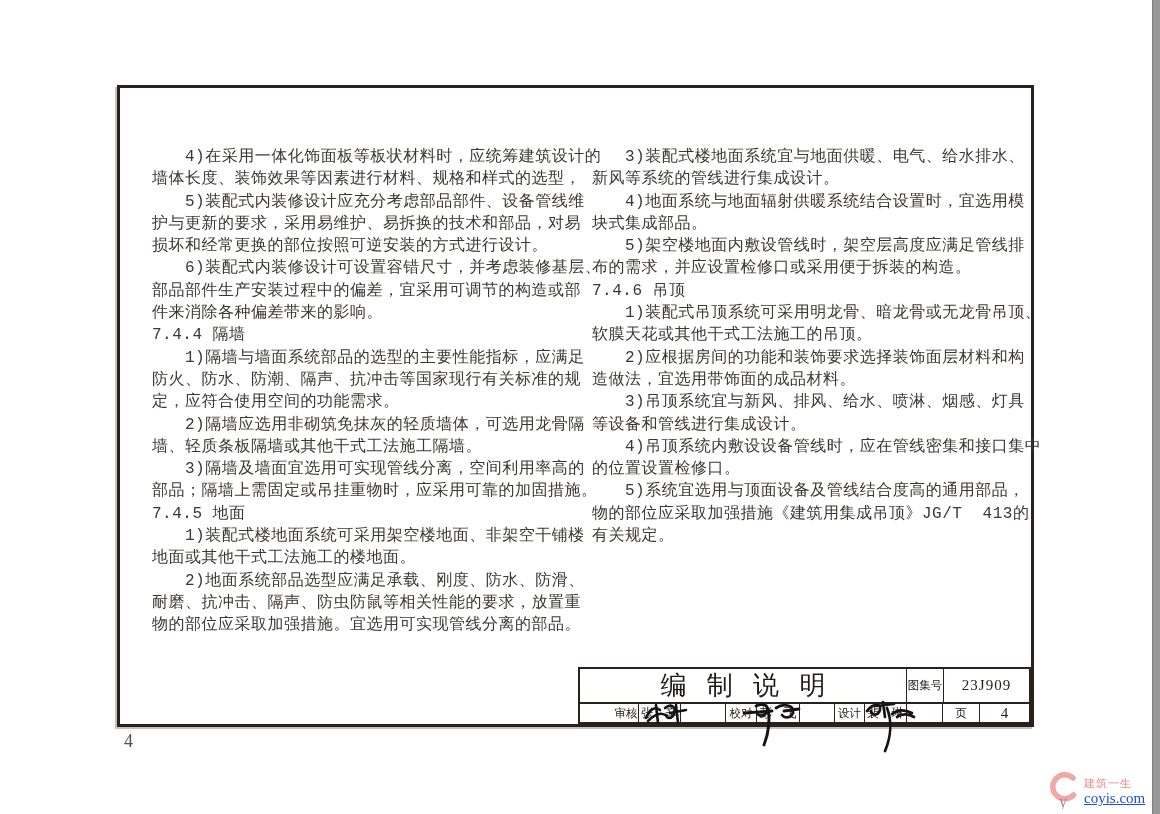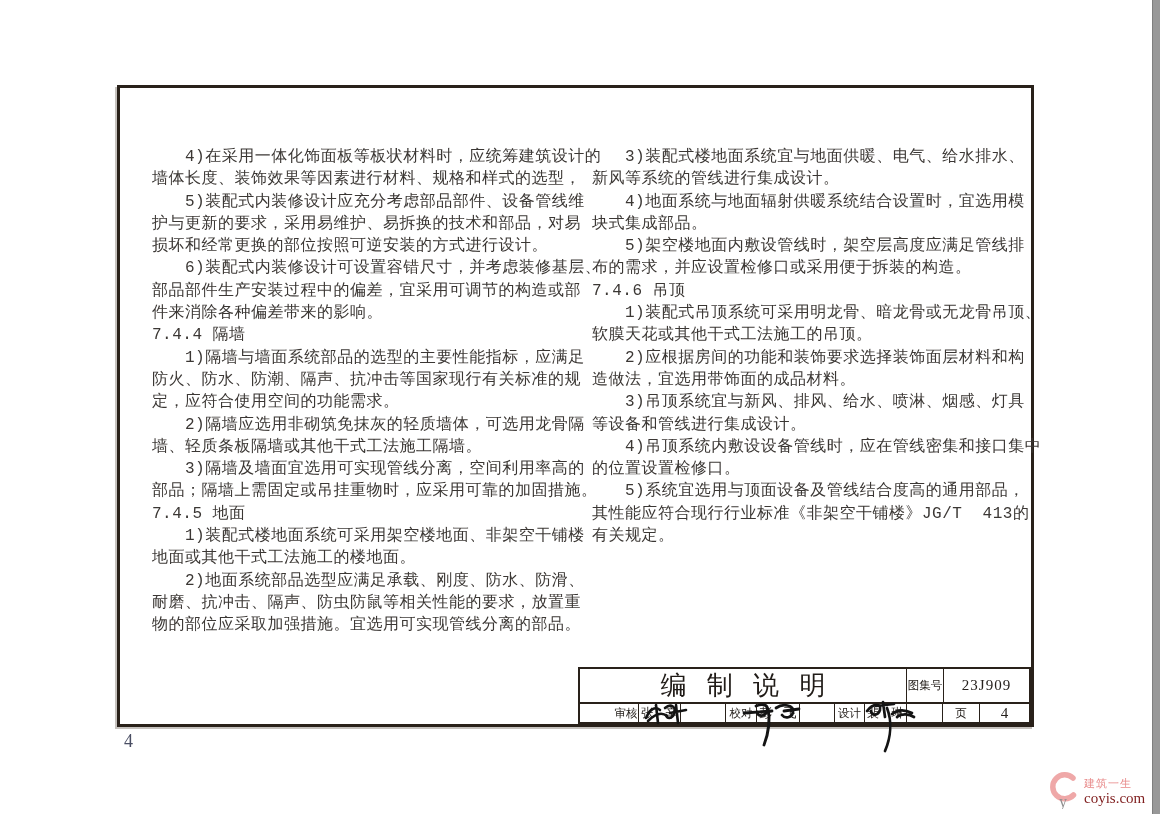--- a/index.html
+++ b/index.html
@@ -105,21 +105,21 @@
         <div class="tline">7.4.6 吊顶</div>
         <div class="tline">　　1)装配式吊顶系统可采用明龙骨、暗龙骨或无龙骨吊顶、</div>
         <div class="tline">软膜天花或其他干式工法施工的吊顶。</div>
         <div class="tline">　　2)应根据房间的功能和装饰要求选择装饰面层材料和构</div>
         <div class="tline">造做法，宜选用带饰面的成品材料。</div>
         <div class="tline">　　3)吊顶系统宜与新风、排风、给水、喷淋、烟感、灯具</div>
         <div class="tline">等设备和管线进行集成设计。</div>
         <div class="tline">　　4)吊顶系统内敷设设备管线时，应在管线密集和接口集中</div>
         <div class="tline">的位置设置检修口。</div>
         <div class="tline">　　5)系统宜选用与顶面设备及管线结合度高的通用部品，</div>
-        <div class="tline">其性能应符合现行行业标准《非架空干铺楼》JG/T  413的</div>
+        <div class="tline">物的部位应采取加强措施《建筑用集成吊顶》JG/T  413的</div>
         <div class="tline">有关规定。</div>
       </div>
 
     <div class="titleblock">
       <div class="tb-row1">
         <div class="tb-cell tb-title">编制说明</div>
         <div class="tb-cell tb-r1-label">图集号</div>
         <div class="tb-cell tb-r1-value">23J909</div>
       </div>
       <div class="tb-row2">
@@ -173,19 +173,19 @@
 
   <div class="watermark">
     <span>
       <svg width="34" height="38" viewBox="0 0 34 38">
         <path d="M27,7 A12,12 0 1 0 27.5,24" fill="none" stroke="#efa8a8" stroke-width="5.5" stroke-linecap="round"></path>
         <text x="13" y="36" font-size="16" fill="#909090" font-family="Liberation Serif, serif">y</text>
       </svg>
     </span>
     <span class="wm-text">
       <span class="wm-cn" style="color:#e88a8a;">建筑一生</span>
-      <span class="wm-domain" style="color:#7f1d1d;">coyis.com</span>
+      <span class="wm-domain" style="color:#1d4ed8;text-decoration:underline;">coyis.com</span>
     </span>
   </div>
 
   <div class="edge-band"></div>
 
 </div>
 
 </body></html>

